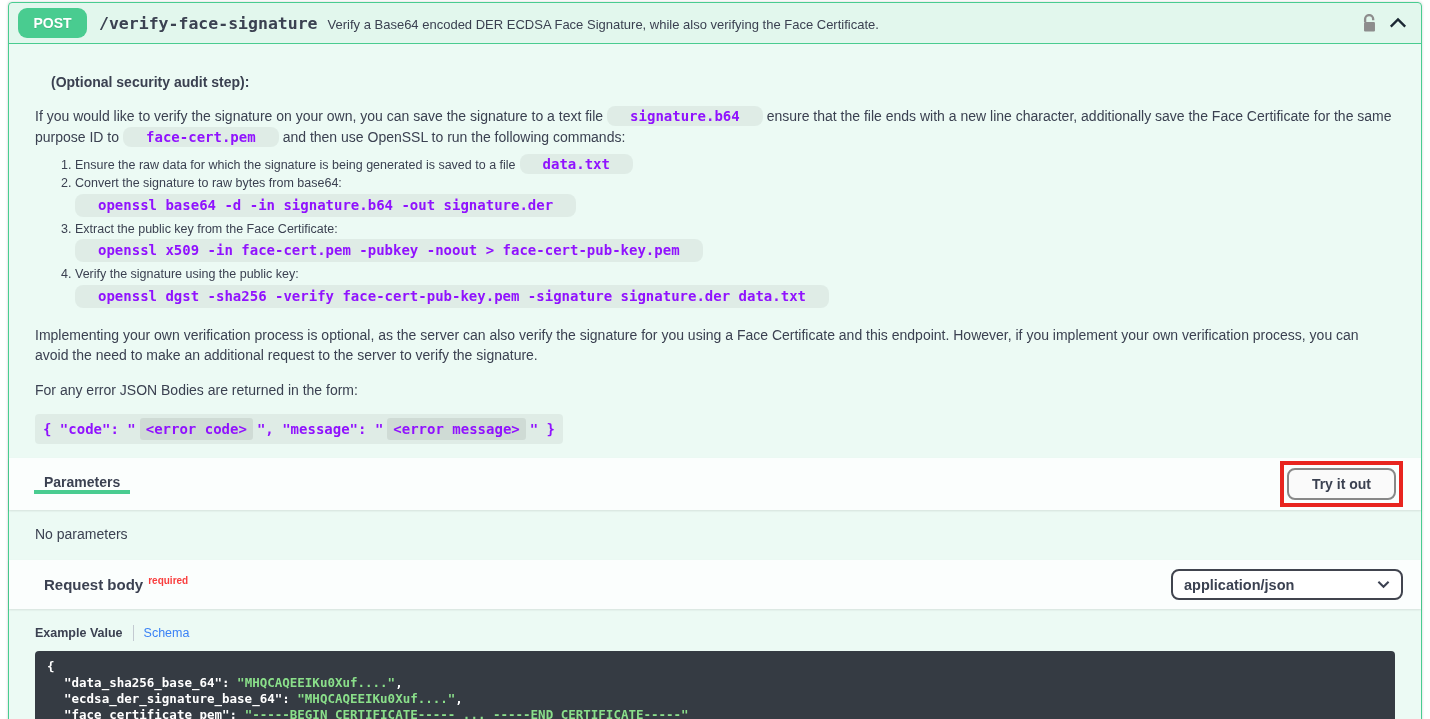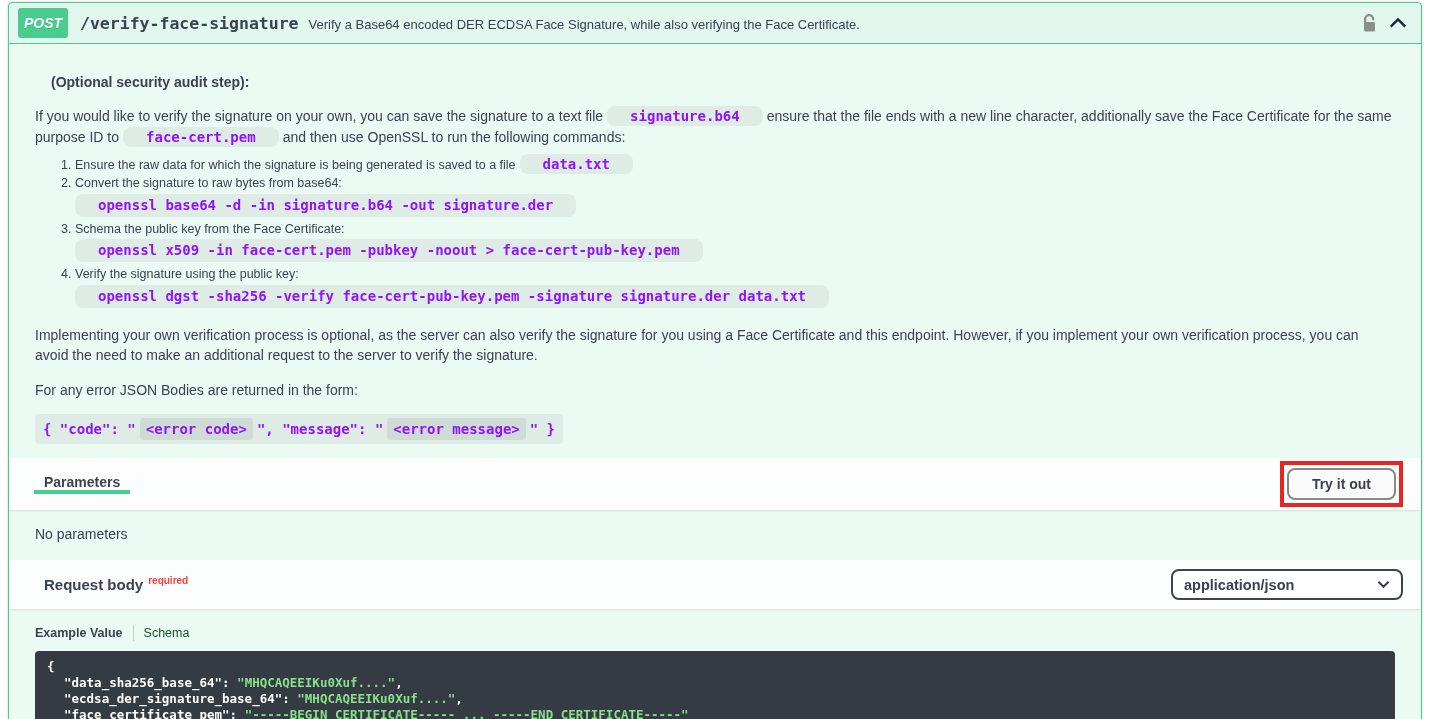--- a/index.html
+++ b/index.html
@@ -5,23 +5,23 @@
   * { box-sizing: border-box; }
   html,body { margin:0; padding:0; background:#fff; }
   body { font-family:"Liberation Sans","DejaVu Sans",sans-serif; color:#3b4151; }
   .page { padding:2px 8px 0 8px; }
 
   
   .opblock { border:1px solid #49cc90; border-radius:4px; background:rgba(73,204,144,.10);
              box-shadow:0 0 3px rgba(0,0,0,.19); }
   .opblock-summary { display:flex; align-items:center; padding:5px 10px 5px 9px;
                      border-bottom:1px solid #49cc90; cursor:pointer; background:rgba(73,204,144,.06); }
-  .method { background:#49cc90; color:#fff; font-weight:700; font-size:14px; border-radius:3px;
-            width:50px; padding:7px 0; text-align:center; text-shadow:0 1px 0 rgba(0,0,0,.1);
-            font-family:"Liberation Sans",sans-serif; flex:0 0 auto;font-style:italic; }
+  .method { background:#49cc90; color:#fff; font-weight:700; font-size:14px; border-radius:9px;
+            width:69px; padding:7px 0; text-align:center; text-shadow:0 1px 0 rgba(0,0,0,.1);
+            font-family:"Liberation Sans",sans-serif; flex:0 0 auto; }
   .path { font-family:"DejaVu Sans Mono","Liberation Mono",monospace; font-weight:700; font-size:16.5px;
           margin:0 10px 0 12px; color:#3b4151; white-space:nowrap; }
   .summary-desc { font-size:13px; flex:1 1 auto; padding-top:2px; }
   .summary-icons { display:flex; align-items:center; gap:12px; padding-right:4px; }
   .icon-btn { display:flex; align-items:center; cursor:pointer; background:none; border:none; padding:0; }
 
   
   .desc-wrap { padding:16px 26px 14px 26px; font-size:14px; line-height:1.45; }
   .desc-heading { font-size:14px; font-weight:700; margin:12px 0 0 16px; }
   .para { margin:14px 0 0 0; }
@@ -54,21 +54,21 @@
 
   .ct-select { display:flex; align-items:center; justify-content:space-between; width:232px; height:31px;
                background:#fff; border:2px solid #41444e; border-radius:8px; padding:0 11px; cursor:pointer; }
   .ct-select .ct-label { font-weight:700; font-size:14.5px; color:#3b4151; }
 
   
   .example-wrap { padding:16px 26px 16px 26px; }
   .tabs { display:flex; align-items:center; font-size:12.5px; }
   .tab { background:none; border:none; padding:0; font-family:"Liberation Sans",sans-serif; font-size:12.5px; }
   .tab.active { font-weight:700; color:#3b4151; cursor:default; }
-  .tab.inactive { color:#14532d; cursor:pointer; }
+  .tab.inactive { color:#3b82f6; cursor:pointer; }
   .tab-divider { width:1px; height:16px; background:#c3cad1; margin:0 10px; }
 
   pre.microlight { margin:10px 0 0 0; background:#353b43; border-radius:4px; padding:8px 12px;
                    color:#fff; font-family:"DejaVu Sans Mono","Liberation Mono",monospace;
                    font-weight:700; font-size:12.5px; line-height:1.28; white-space:pre; overflow:auto; }
   .json-row { padding-left:17px; }
   .json-key { color:#ffffff; }
   .json-string { color:#8adf8a; }
 </style>
 </head>
@@ -99,21 +99,21 @@
     <div class="opblock-body">
 
       <div class="desc-wrap">
         <h4 class="desc-heading">(Optional security audit step):</h4>
 
         <p class="para"><span>If you would like to verify the signature on your own, you can save the signature to a text file</span><code class="inline-code">signature.b64</code><span>ensure that the file ends with a new line character, additionally save the Face Certificate for the same purpose ID to</span><code class="inline-code">face-cert.pem</code><span>and then use OpenSSL to run the following commands:</span></p>
 
         <ol class="steps">
           <li><span>Ensure the raw data for which the signature is being generated is saved to a file</span><code class="inline-code">data.txt</code></li>
           <li><span>Convert the signature to raw bytes from base64:</span><br><code class="inline-code cmd">openssl base64 -d -in signature.b64 -out signature.der</code></li>
-          <li><span>Schema the public key from the Face Certificate:</span><br><code class="inline-code cmd">openssl x509 -in face-cert.pem -pubkey -noout &gt; face-cert-pub-key.pem</code></li>
+          <li><span>Extract the public key from the Face Certificate:</span><br><code class="inline-code cmd">openssl x509 -in face-cert.pem -pubkey -noout &gt; face-cert-pub-key.pem</code></li>
           <li><span>Verify the signature using the public key:</span><br><code class="inline-code cmd">openssl dgst -sha256 -verify face-cert-pub-key.pem -signature signature.der data.txt</code></li>
         </ol>
 
         <p class="para">Implementing your own verification process is optional, as the server can also verify the signature for you using a Face Certificate and this endpoint. However, if you implement your own verification process, you can avoid the need to make an additional request to the server to verify the signature.</p>
 
         <p class="para">For any error JSON Bodies are returned in the form:</p>
 
         <p class="para"><code class="error-chip"><span>{ "code": "</span><span class="nested">&lt;error code&gt;</span><span>", "message": "</span><span class="nested">&lt;error message&gt;</span><span>" }</span></code></p>
       </div>
 

